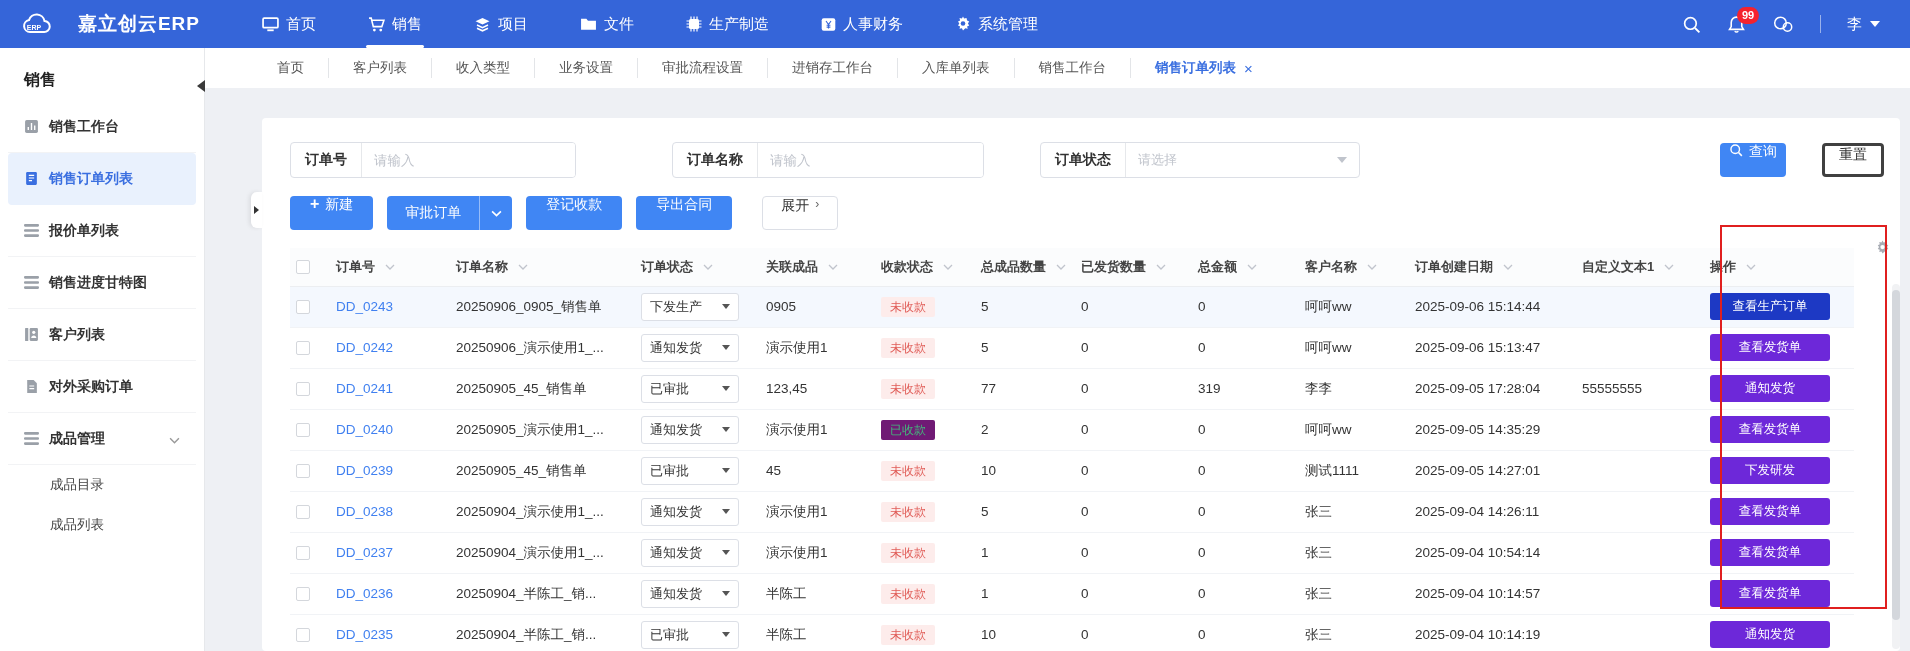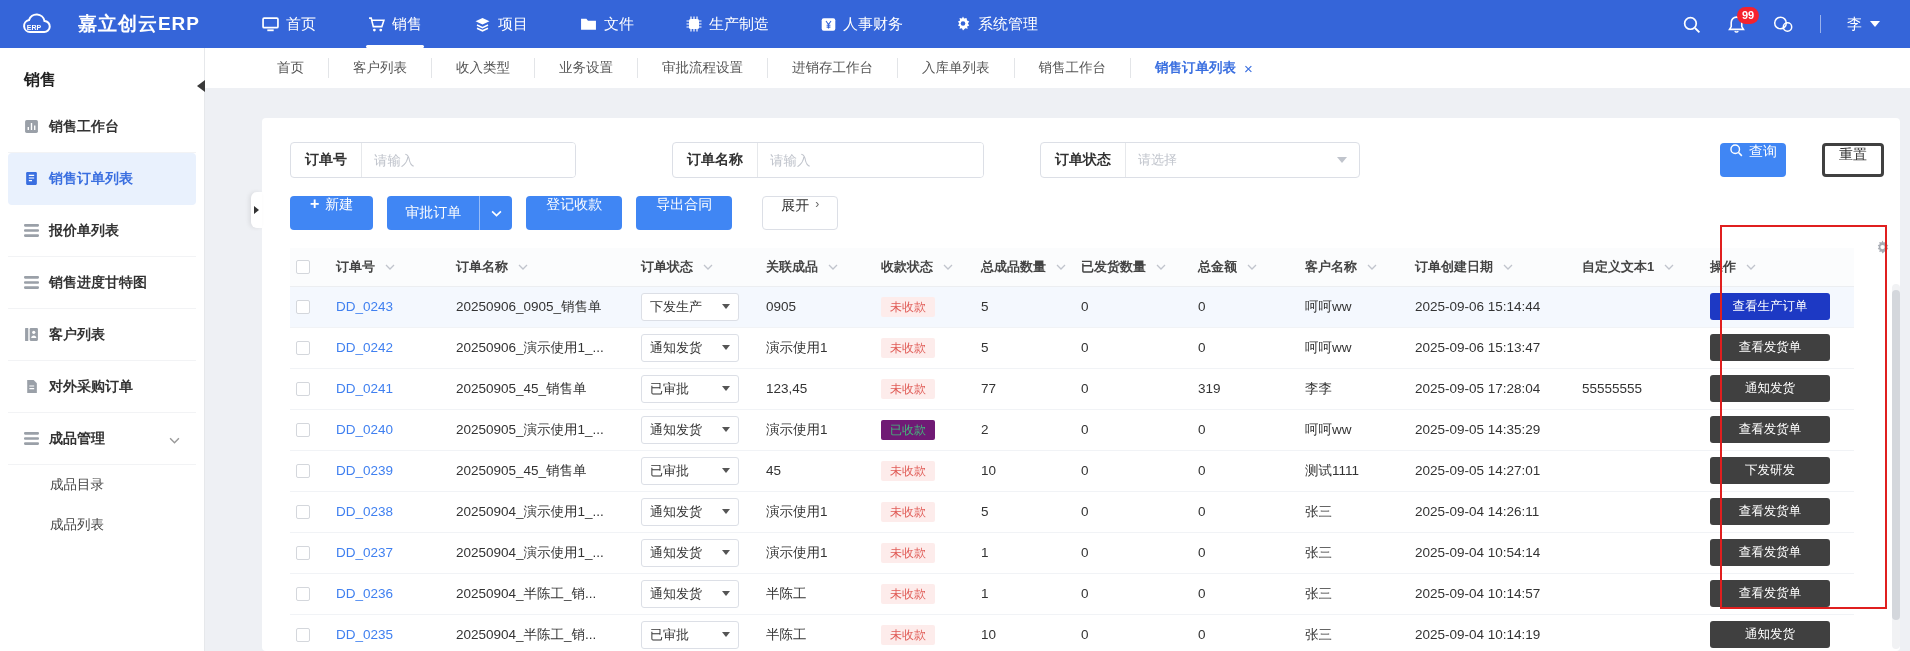--- a/index.html
+++ b/index.html
@@ -80,21 +80,21 @@
   thead th .th-inner { display:flex; align-items:center; gap:10px; }
   tbody td { height:41px; border-bottom:1px solid #f1f3f6; font-size:13.5px; color:#333; padding:0 6px; white-space:nowrap; overflow:hidden; text-overflow:ellipsis; }
   tr.row-highlight td { background:#f4f8fe; }
   .checkbox { width:14px; height:14px; border:1px solid #d4d7dc; border-radius:2px; background:#fff; cursor:pointer; }
   .order-link { color:#4080f0; cursor:pointer; }
   .row-select { width:98px; height:28px; border:1px solid #dcdfe6; border-radius:3px; display:flex; align-items:center; padding:0 8px; font-size:13px; color:#333; cursor:pointer; background:#fff; }
   .row-select .sel-arrow { margin-left:auto; width:0; height:0; border-left:4px solid transparent; border-right:4px solid transparent; border-top:5px solid #555; }
   .pill { display:inline-block; padding:4px 9px; border-radius:2px; font-size:12px; line-height:1; }
   .pill.unpaid { background:#fdeceb; color:#e05c57; }
   .pill.paid { background:#701a75; color:#43b97b; }
-  .action-btn { width:120px; height:27px; border:none; border-radius:3px; background:#404040; color:#fff; font-size:12.5px; cursor:pointer; font-family:inherit; }
+  .action-btn { width:120px; height:27px; border:none; border-radius:3px; background:#6d28d9; color:#fff; font-size:12.5px; cursor:pointer; font-family:inherit; }
   .action-btn.dark { background:#1d39c4; }
 
   .col-settings { position:absolute; top:122px; right:10px; color:#a7abb3; cursor:pointer; }
   .v-scroll { position:absolute; top:166px; right:0; width:8px; height:365px; background:#f1f2f4; border-radius:4px; }
   .v-thumb { position:absolute; top:6px; left:0; width:8px; height:330px; background:#d4d7dc; border-radius:4px; cursor:pointer; }
 
   .annotation-box { position:absolute; left:1720px; top:225px; width:167px; height:384px; border:2px solid #e01f1f; pointer-events:none; z-index:8; }
 
   .sort-caret { display:flex; color:#c0c4cc; }
 </style>

